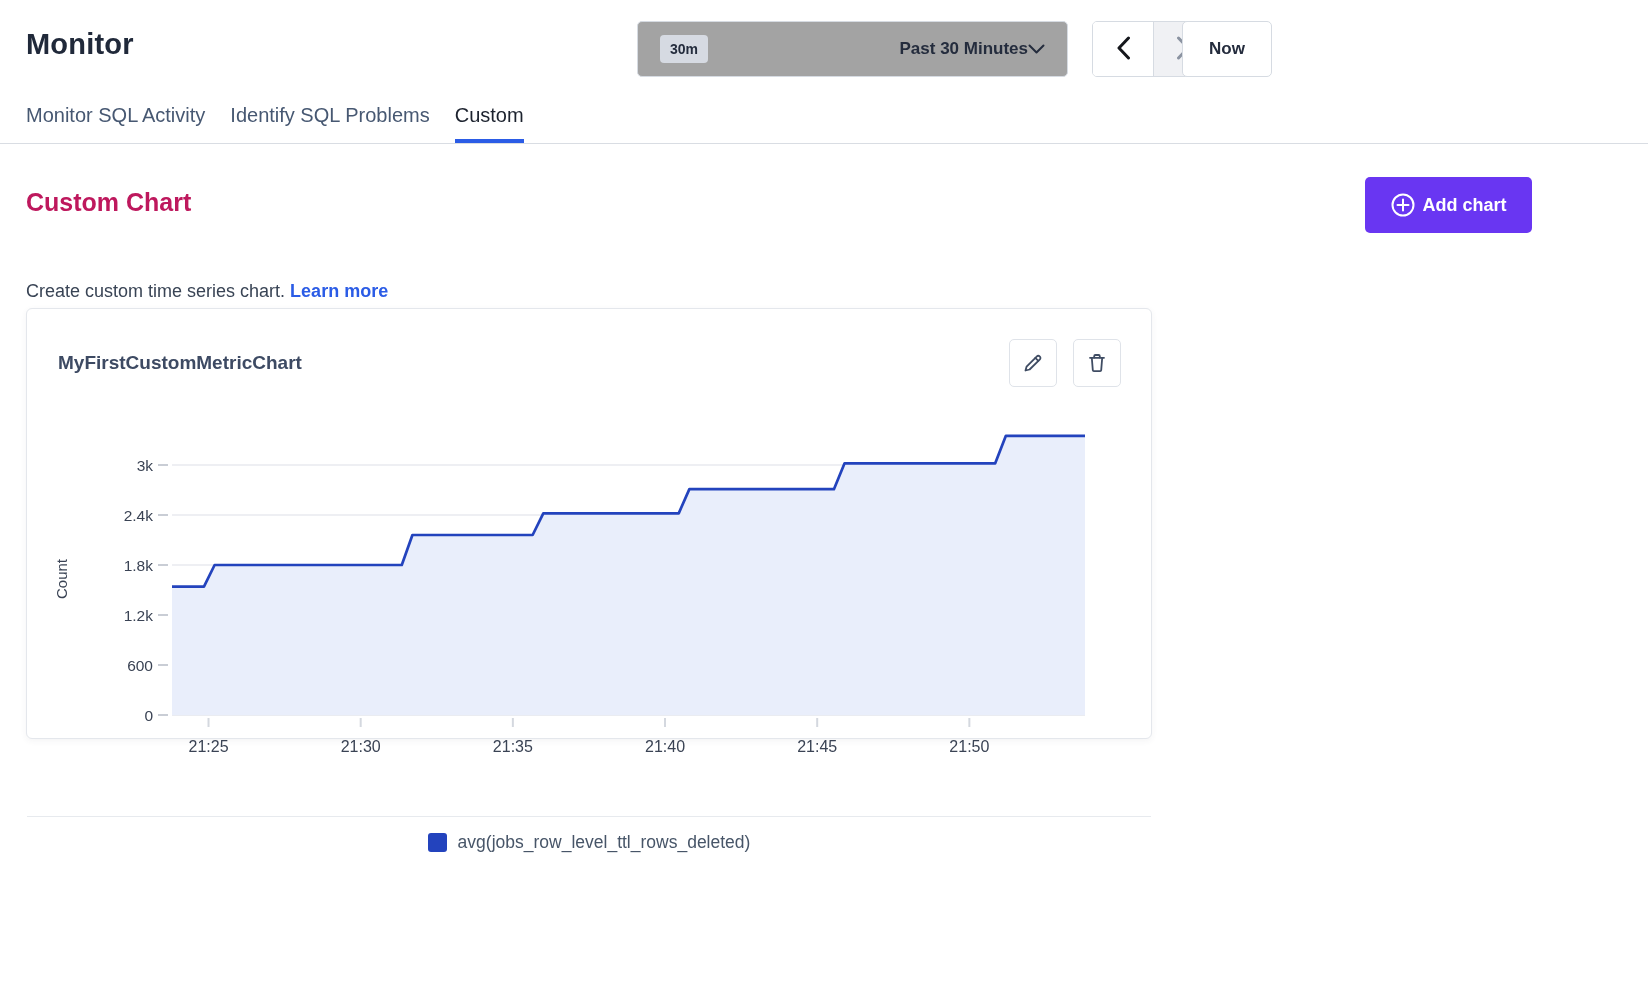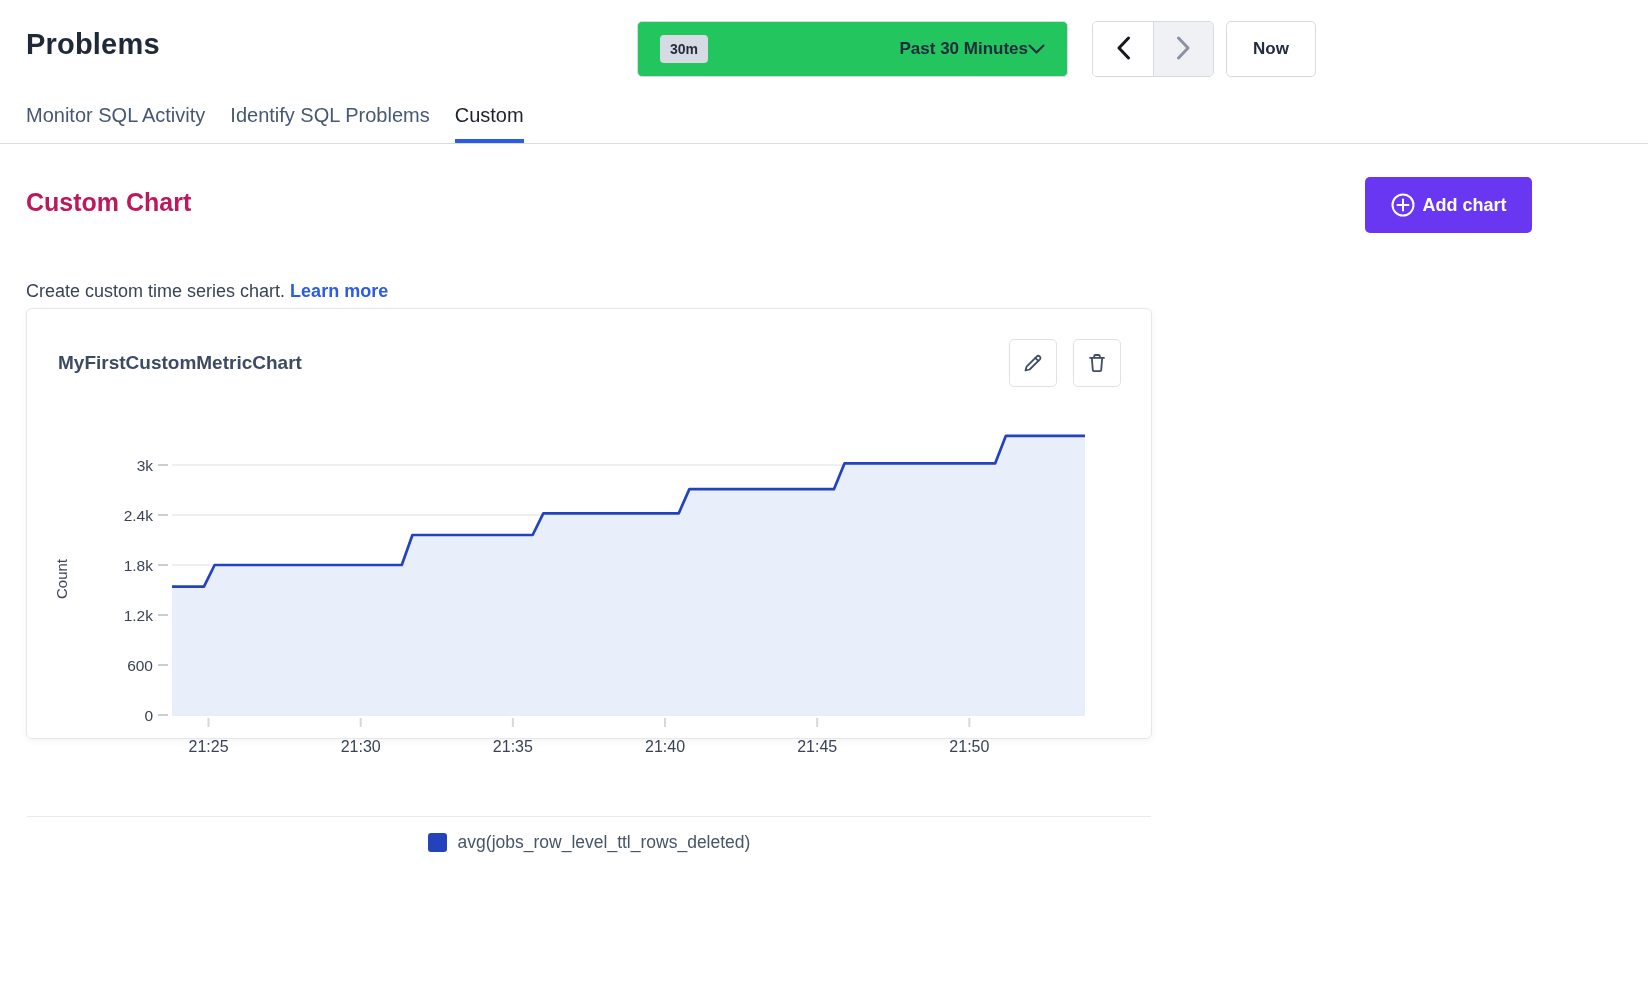--- a/index.html
+++ b/index.html
@@ -3,36 +3,36 @@
 <meta charset="utf-8">
 <style>
   * { box-sizing: border-box; margin: 0; padding: 0; }
   html,body { width:1650px; height:982px; background:#ffffff; overflow:hidden;
     font-family:"Liberation Sans","DejaVu Sans",sans-serif; color:#242a35; }
   .abs { position:absolute; }
 
   
   .page-title { left:26px; top:28px; font-size:29px; font-weight:700; color:#20293a; letter-spacing:.2px; }
 
-  .time-dropdown { left:637px; top:21px; width:431px; height:56px; background:#22c55e;
+  .time-dropdown { left:637px; top:21px; width:431px; height:56px; background:#a3a3a3;
     border:1px solid #d6dbe2; border-radius:5px; display:flex; align-items:center;
     padding:0 22px; cursor:pointer; }
   .range-badge { background:#d6dae2; color:#242c3d; font-size:14px; font-weight:700;
     border-radius:4px; padding:6px 10px; margin-right:16px; }
   .range-label { font-size:17px; font-weight:700; color:#242c3d; flex:1;text-align:right; }
   .dd-chevron { margin-left:auto; display:flex; align-items:center; }
 
   .arrow-group { left:1092px; top:21px; height:56px; display:flex;
     border:1px solid #d6dbe2; border-radius:5px; overflow:hidden; background:#fff; }
   .arrow-btn { width:60px; height:100%; display:flex; align-items:center; justify-content:center;
     background:#fff; border:none; cursor:pointer; }
   .arrow-btn + .arrow-btn { border-left:1px solid #d6dbe2; }
   .arrow-btn.disabled { background:#f0f1f4; cursor:default; }
 
-  .now-btn { left:1226px; top:21px; width:90px; height:56px; background:#fff;
+  .now-btn { left:1182px; top:21px; width:90px; height:56px; background:#fff;
     border:1px solid #d6dbe2; border-radius:5px; font-size:17px; font-weight:600;
     color:#242c3d; cursor:pointer; font-family:inherit; }
 
   
   .tabs { left:0; right:2px; top:104px; display:flex; gap:25px; padding-left:26px;
     border-bottom:1px solid #d9dde3; }
   .tab { font-size:20px; color:#475872; padding-bottom:16px; cursor:pointer; }
   .tab.active { color:#1c222e; font-weight:500; box-shadow:inset 0 -4px 0 0 #2b5ce6; }
 
   
@@ -56,21 +56,21 @@
 
   #chart-svg { display:block; margin-top:0px; }
   .card-divider { border:none; border-top:1px solid #e7eaee; margin-top:44px; }
   .legend { display:flex; align-items:center; justify-content:center; gap:11px; padding-top:15px; }
   .legend-swatch { width:19px; height:19px; border-radius:3px; background:#2343bd; }
   .legend-label { font-size:17.5px; color:#475568; }
 </style>
 </head>
 <body>
 
-<h1 class="abs page-title">Problems</h1>
+<h1 class="abs page-title">Monitor</h1>
 
 <div class="abs time-dropdown">
   <span class="range-badge">30m</span>
   <span class="range-label">Past 30 Minutes</span>
   <span class="dd-chevron">
     <svg width="17" height="11" viewBox="0 0 17 11">
         <polyline points="1.5,1.5 8.5,8.5 15.5,1.5" fill="none" stroke="#242c3d" stroke-width="2" stroke-linecap="round" stroke-linejoin="round"></polyline>
       </svg>
   </span>
 </div>

